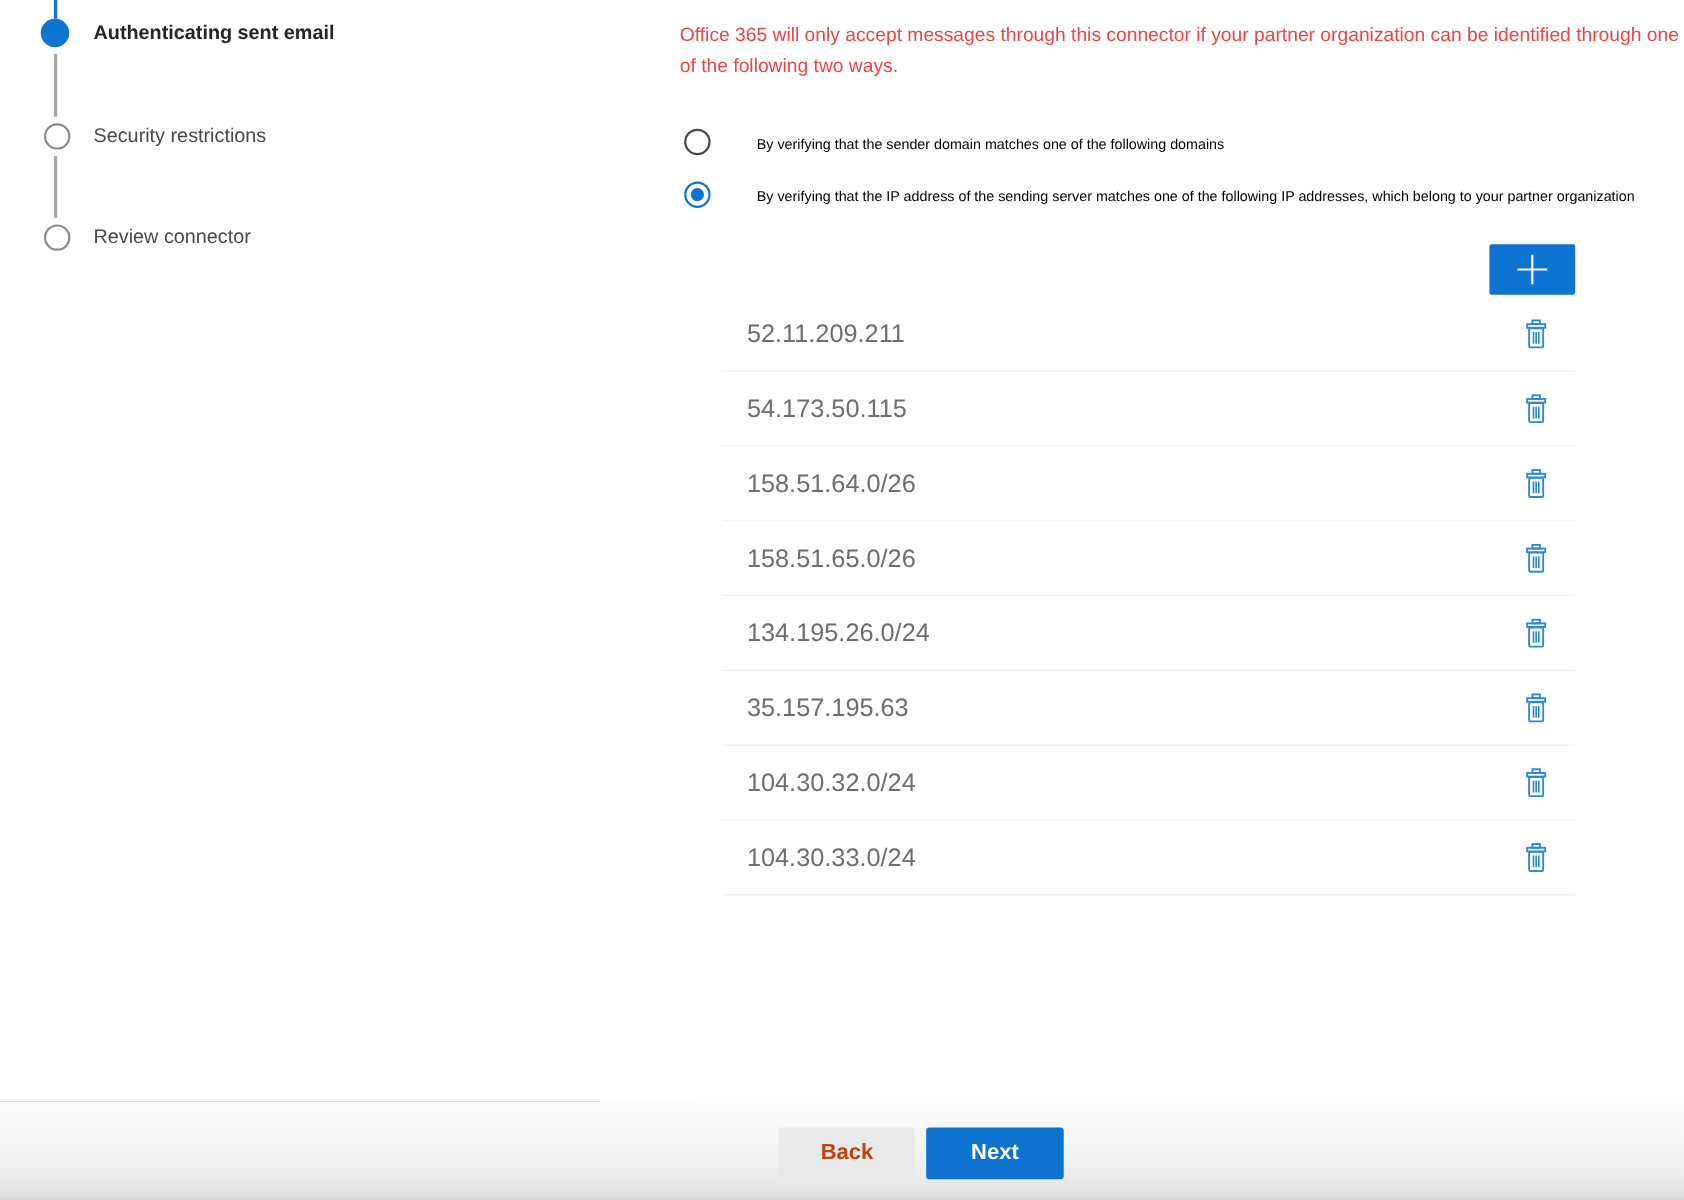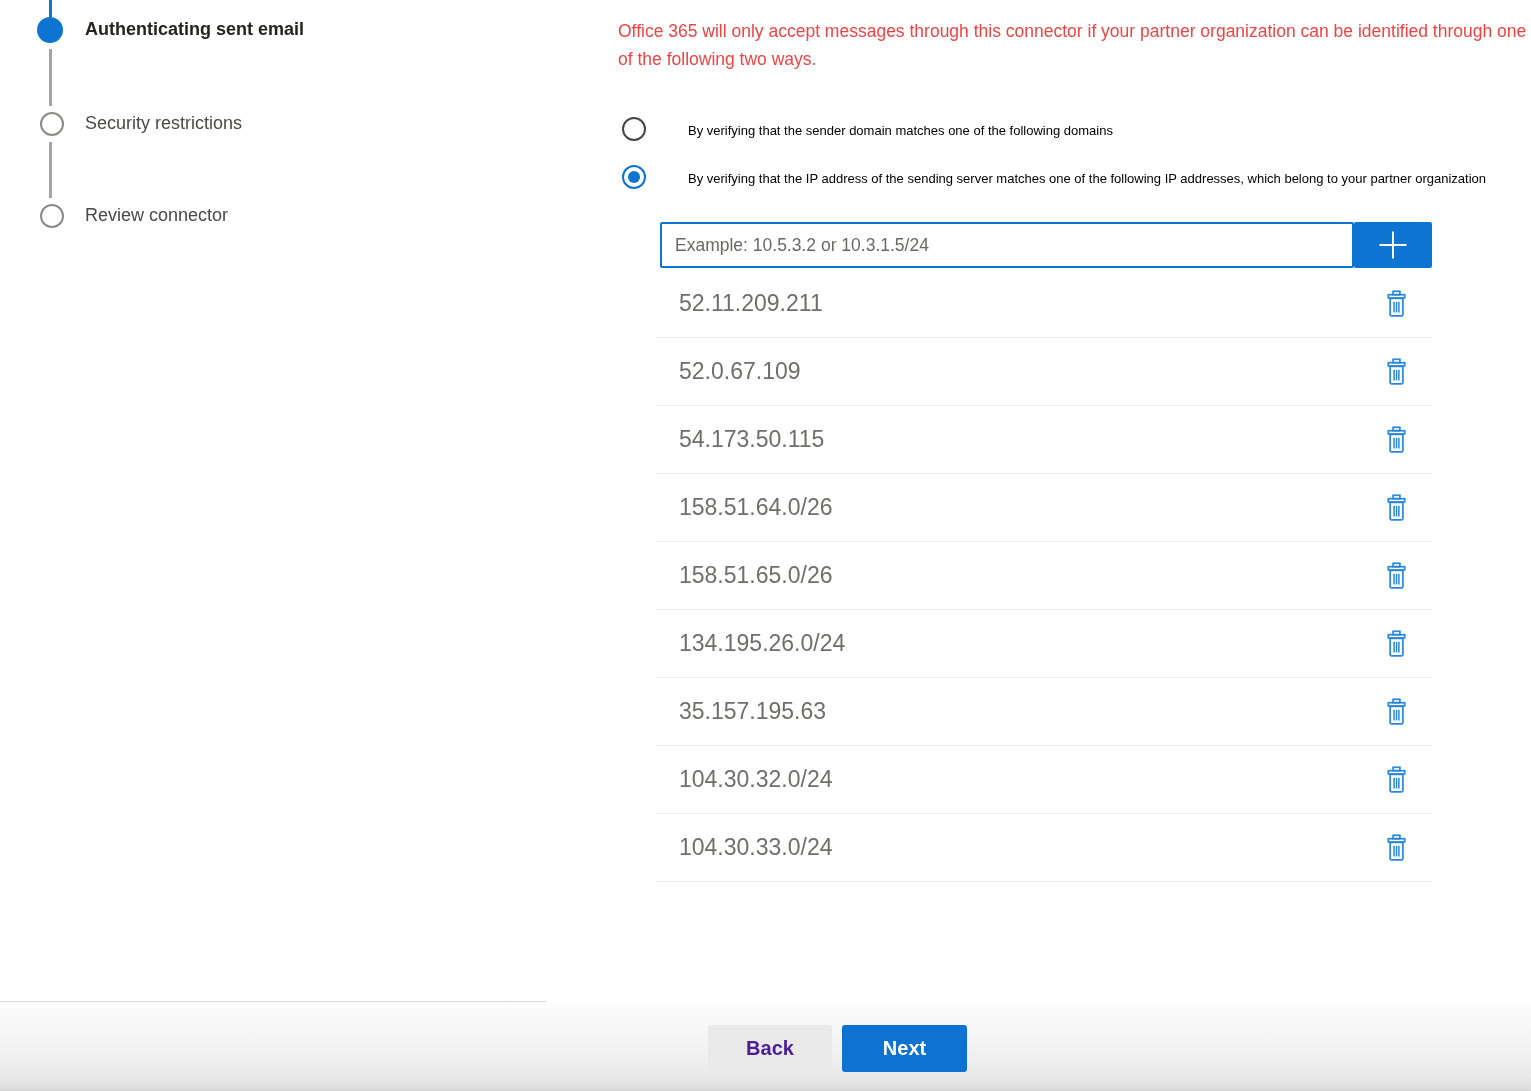--- a/index.html
+++ b/index.html
@@ -84,21 +84,21 @@
   
   .footer{
     position:absolute;left:0;top:1002px;width:1531px;height:89px;
     background:linear-gradient(to bottom,#fdfdfd 0%,#f4f4f4 45%,#eaeaea 82%,#dedede 97%,#d5d5d5 100%);
   }
   .footer-btn{
     position:absolute;top:23px;height:47px;border:none;border-radius:3px;
     font-size:20px;font-weight:600;cursor:pointer;
     font-family:"Liberation Sans","DejaVu Sans",sans-serif;
   }
-  .back-btn{left:708px;width:124px;background:var(--back-bg);color:#4c1d95;}
+  .back-btn{left:708px;width:124px;background:var(--back-bg);color:#c2410c;}
   .next-btn{left:842px;width:125px;background:var(--next-bg);color:#ffffff;}
 </style>
 </head>
 <body>
 
 <div class="left-pane">
   <div class="rail-seg done" style="top:0;height:17px;"></div>
   <div class="step-dot" style="top:17px;"></div>
   <div class="step-label active" style="top:19px;">Authenticating sent email</div>
 
@@ -114,21 +114,20 @@
 <div class="right-pane">
 
   <p class="intro">Office 365 will only accept messages through this connector if your partner organization can be identified through one of the following two ways.</p>
 
   <div class="radio-circle" style="left:76px;top:117px;"></div>
   <div class="radio-label" style="top:116px;width:800px;">By verifying that the sender domain matches one of the following domains</div>
 
   <div class="radio-circle selected" style="left:76px;top:165px;"></div>
   <div class="radio-label" style="top:164px;width:828px;">By verifying that the IP address of the sending server matches one of the following IP addresses, which belong to your partner organization</div>
 
-  <input class="ip-input" type="text" placeholder="Example: 10.5.3.2 or 10.3.1.5/24" style="">
   <button class="add-btn">
     <svg width="32" height="32" viewBox="0 0 32 32">
       <line x1="16" y1="2.5" x2="16" y2="29.5" stroke="#ffffff" stroke-width="2"></line>
       <line x1="2.5" y1="16" x2="29.5" y2="16" stroke="#ffffff" stroke-width="2"></line>
     </svg>
   </button>
 
   <div class="ip-list">
   <div class="ip-row">
     <span class="ip-text">52.11.209.211</span>
@@ -138,33 +137,20 @@
         <rect x="3.3" y="4.7" width="16.4" height="3.3" stroke-width="1.7"></rect>
         <rect x="5.1" y="8.4" width="12.8" height="17.4" rx="1.2" stroke-width="1.7"></rect>
         <line x1="9.1" y1="11.8" x2="9.1" y2="22.4" stroke-width="1.5"></line>
         <line x1="11.5" y1="11.8" x2="11.5" y2="22.4" stroke-width="1.5"></line>
         <line x1="13.9" y1="11.8" x2="13.9" y2="22.4" stroke-width="1.5"></line>
       </svg>
     </button>
   </div>
 
 
-  <div class="ip-row">
-    <span class="ip-text">52.0.67.109</span>
-    <button class="trash-btn">
-      <svg width="23" height="28" viewBox="0 0 23 28" fill="none" stroke="currentColor">
-        <rect x="8.1" y="1.3" width="6.8" height="3.4" stroke-width="1.7"></rect>
-        <rect x="3.3" y="4.7" width="16.4" height="3.3" stroke-width="1.7"></rect>
-        <rect x="5.1" y="8.4" width="12.8" height="17.4" rx="1.2" stroke-width="1.7"></rect>
-        <line x1="9.1" y1="11.8" x2="9.1" y2="22.4" stroke-width="1.5"></line>
-        <line x1="11.5" y1="11.8" x2="11.5" y2="22.4" stroke-width="1.5"></line>
-        <line x1="13.9" y1="11.8" x2="13.9" y2="22.4" stroke-width="1.5"></line>
-      </svg>
-    </button>
-  </div>
 
   <div class="ip-row">
     <span class="ip-text">54.173.50.115</span>
     <button class="trash-btn">
       <svg width="23" height="28" viewBox="0 0 23 28" fill="none" stroke="currentColor">
         <rect x="8.1" y="1.3" width="6.8" height="3.4" stroke-width="1.7"></rect>
         <rect x="3.3" y="4.7" width="16.4" height="3.3" stroke-width="1.7"></rect>
         <rect x="5.1" y="8.4" width="12.8" height="17.4" rx="1.2" stroke-width="1.7"></rect>
         <line x1="9.1" y1="11.8" x2="9.1" y2="22.4" stroke-width="1.5"></line>
         <line x1="11.5" y1="11.8" x2="11.5" y2="22.4" stroke-width="1.5"></line>

